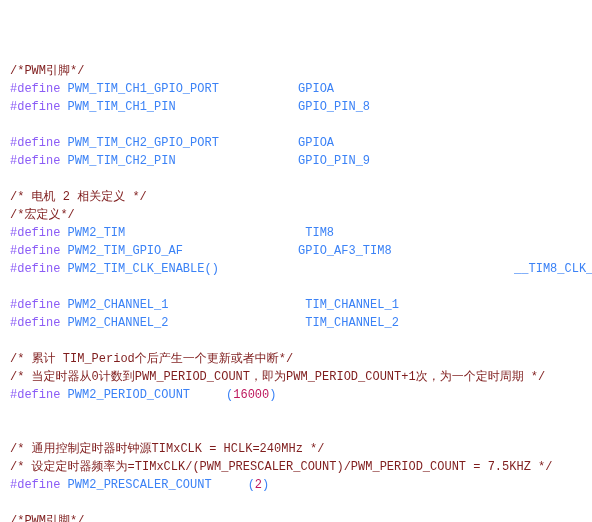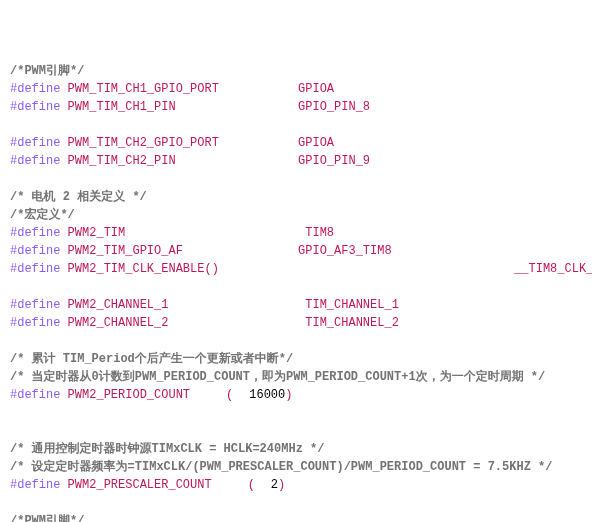--- a/index.html
+++ b/index.html
@@ -8,24 +8,24 @@
     font-family: Consolas, "Courier New", monospace;
     font-size: 12px;
     line-height: 18px;
     background: #ffffff;
     color: #000000;
     white-space: pre;
     width: 592px;
     box-sizing: border-box;
   }
   .line { display: block; }
-  .comment { color: #737373; font-weight: bold; }
+  .comment { color: #7f1d1d; }
   .keyword { color: #8b5cf6; }
-  .identifier { color: #be185d; }
-  .number { color: #000000; margin-left: 16px; }
+  .identifier { color: #3b82f6; }
+  .number { color: #be185d; }
 </style>
 </head>
 <body>
 
 
 <div id="code"><div class="line"><span class="comment">/*PWM引脚*/</span></div><div class="line"><span class="keyword">#define</span><span class="identifier"> PWM_TIM_CH1_GPIO_PORT           GPIOA</span></div><div class="line"><span class="keyword">#define</span><span class="identifier"> PWM_TIM_CH1_PIN                 GPIO_PIN_8</span></div><div class="line"><span class="identifier"> </span></div><div class="line"><span class="keyword">#define</span><span class="identifier"> PWM_TIM_CH2_GPIO_PORT           GPIOA</span></div><div class="line"><span class="keyword">#define</span><span class="identifier"> PWM_TIM_CH2_PIN                 GPIO_PIN_9</span></div><div class="line"><span class="identifier"> </span></div><div class="line"><span class="comment">/* 电机 2 相关定义 */</span></div><div class="line"><span class="comment">/*宏定义*/</span></div><div class="line"><span class="keyword">#define</span><span class="identifier"> PWM2_TIM                         TIM8</span></div><div class="line"><span class="keyword">#define</span><span class="identifier"> PWM2_TIM_GPIO_AF                GPIO_AF3_TIM8</span></div><div class="line"><span class="keyword">#define</span><span class="identifier"> PWM2_TIM_CLK_ENABLE()                                         __TIM8_CLK_ENABLE()</span></div><div class="line"><span class="identifier"> </span></div><div class="line"><span class="keyword">#define</span><span class="identifier"> PWM2_CHANNEL_1                   TIM_CHANNEL_1</span></div><div class="line"><span class="keyword">#define</span><span class="identifier"> PWM2_CHANNEL_2                   TIM_CHANNEL_2</span></div><div class="line"><span class="identifier"> </span></div><div class="line"><span class="comment">/* 累计 TIM_Period个后产生一个更新或者中断*/</span></div><div class="line"><span class="comment">/* 当定时器从0计数到PWM_PERIOD_COUNT，即为PWM_PERIOD_COUNT+1次，为一个定时周期 */</span></div><div class="line"><span class="keyword">#define</span><span class="identifier"> PWM2_PERIOD_COUNT     (</span><span class="number">16000</span><span class="identifier">)</span></div><div class="line"><span class="identifier"> </span></div><div class="line"><span class="identifier"> </span></div><div class="line"><span class="comment">/* 通用控制定时器时钟源TIMxCLK = HCLK=240MHz */</span></div><div class="line"><span class="comment">/* 设定定时器频率为=TIMxCLK/(PWM_PRESCALER_COUNT)/PWM_PERIOD_COUNT = 7.5KHZ */</span></div><div class="line"><span class="keyword">#define</span><span class="identifier"> PWM2_PRESCALER_COUNT     (</span><span class="number">2</span><span class="identifier">)</span></div><div class="line"><span class="identifier"> </span></div><div class="line"><span class="comment">/*PWM引脚*/</span></div></div>
 
 
 
 </body></html>

